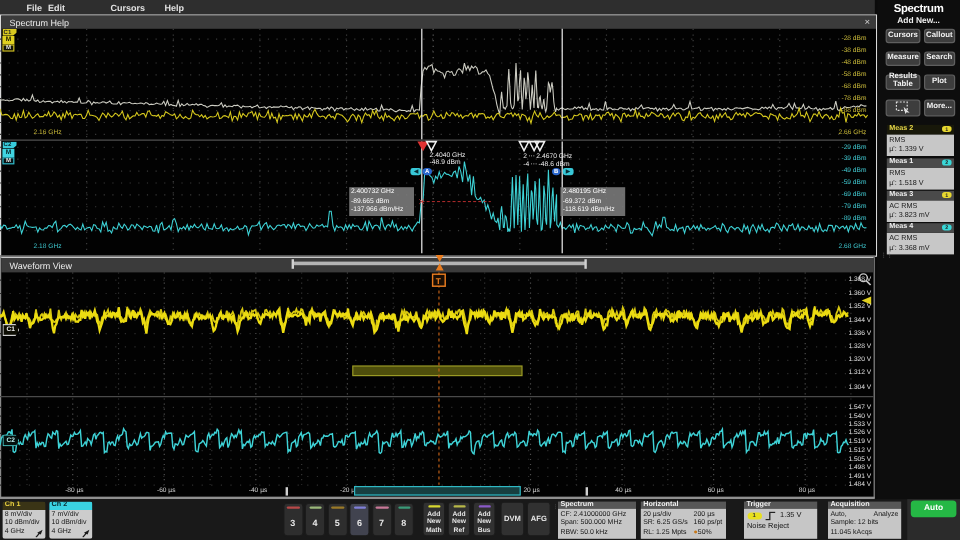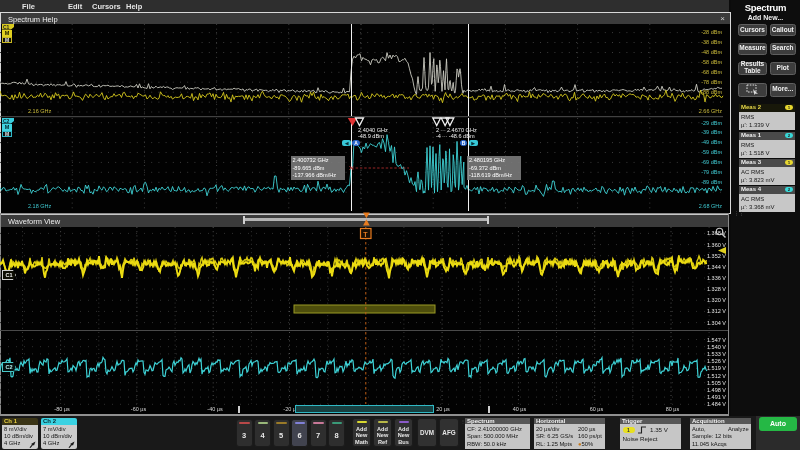--- a/index.html
+++ b/index.html
@@ -27,23 +27,23 @@
 .addbtn { position:absolute; top:2px; width:19px; height:29px; background:#313131; border:1px solid #1b1b1b; border-radius:3px; color:#e8e8e8; font-size:5.6px; font-weight:bold; text-align:center; line-height:6.4px; padding-top:7px; }
 .infop { position:absolute; top:1.5px; height:31px; }
 .infohdr { height:6.5px; background:#575757; color:#f0f0f0; font-size:6px; font-weight:bold; padding-left:2px; }
 .infobody { background:#c6c6c6; color:#151515; font-size:5.8px; line-height:7.5px; padding:1.5px 0 0 2px; height:24.5px; position:relative; }
 .gbox { position:absolute; width:54px; height:24px; background:rgba(125,125,125,0.88); color:#fff; font-size:5.6px; line-height:7.6px; padding:1px 0 0 2px; }
 .mklab { position:absolute; color:#f2f2f2; font-size:5.6px; }
 </style></head><body>
 
 <div class="abs" id="menubar">
   <span style="left:22px">File</span>
-    <span style="left:68px">Edit</span>
+    <span style="left:40px">Edit</span>
   <span style="left:92px">Cursors</span>
-    <span style="left:126px">Help</span>
+    <span style="left:137px">Help</span>
 </div>
 
 <div class="abs" id="specpanel">
  <div id="spectitle">
       <span style="position:absolute;left:7px;top:1.5px">Spectrum Help</span>
    <span style="position:absolute;right:5px;top:1px;color:#cfcfcf;font-size:8px">×</span>
     </div>
 </div>
 <div class="abs" id="wavepanel">
  <div id="wavetitle">

